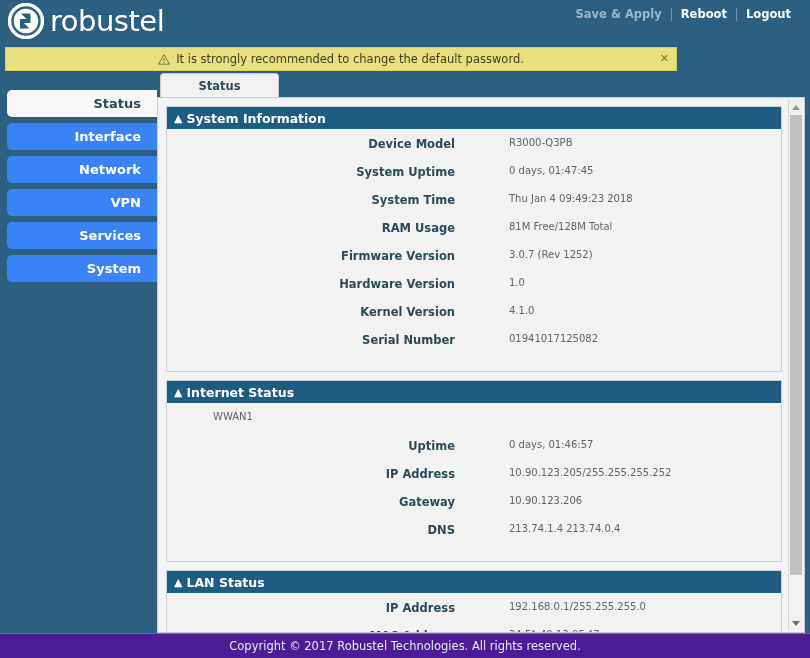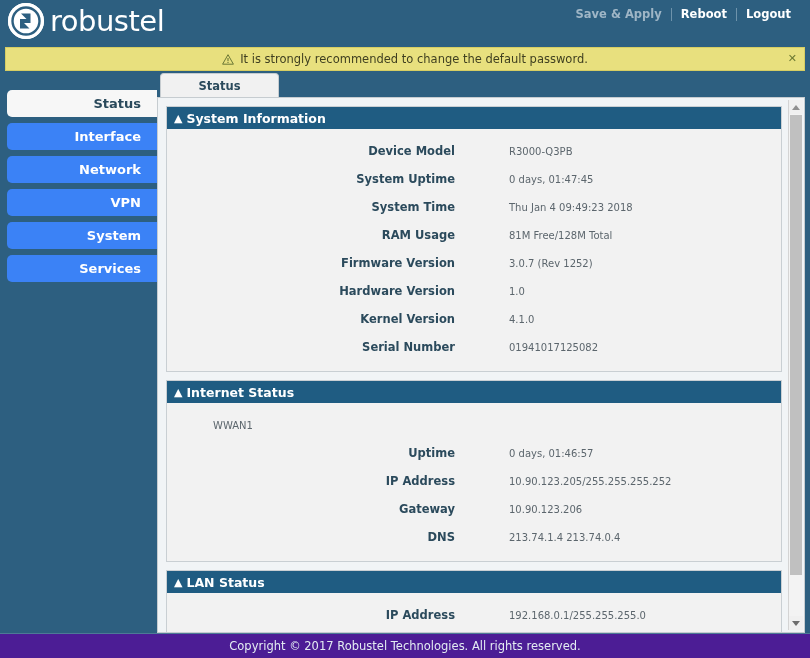--- a/index.html
+++ b/index.html
@@ -64,21 +64,21 @@
   .top-link.muted { color: #9fb6c6; }
   .top-sep {
     width: 1px; height: 13px;
     background: #6e93ab;
   }
 
   
   .warnbar {
     position: absolute;
     left: 5px; top: 47px;
-    width: 800px; height: 24px;
+    width: 672px; height: 24px;
     background: #e8e07e;
     border: 1px solid #d6cd63;
     display: flex;
     align-items: center;
     justify-content: center;
     color: #3f3f20;
     font-size: 11.5px;
   }
   .warn-ico {
     margin-right: 6px;
@@ -180,21 +180,21 @@
     display: inline-block;
     margin-right: 4px;
     font-size: 11px;
     line-height: 1;
     cursor: pointer;
   }
   .panel-body { padding: 8px 0 10px 0; }
 
   .row {
     display: flex;
-    align-items: center;
+    align-items: flex-start;
     height: 28px;
   }
   .row-label {
     width: 296px;
     text-align: right;
     padding-right: 8px;
     color: #2b4a5c;
     font-size: 11.5px;
     font-weight: bold;
     white-space: nowrap;
@@ -296,24 +296,24 @@
     <div class="side-item">
       <span>Interface</span>
     </div>
     <div class="side-item">
       <span>Network</span>
     </div>
     <div class="side-item">
       <span>VPN</span>
     </div>
     <div class="side-item">
+      <span>Services</span>
+    </div>
+    <div class="side-item">
       <span>System</span>
-    </div>
-    <div class="side-item">
-      <span>Services</span>
     </div>
   </div>
 
   <div class="tabstrip">
     <div class="tab">
       <span>Status</span>
     </div>
   </div>
 
   <div class="content">

